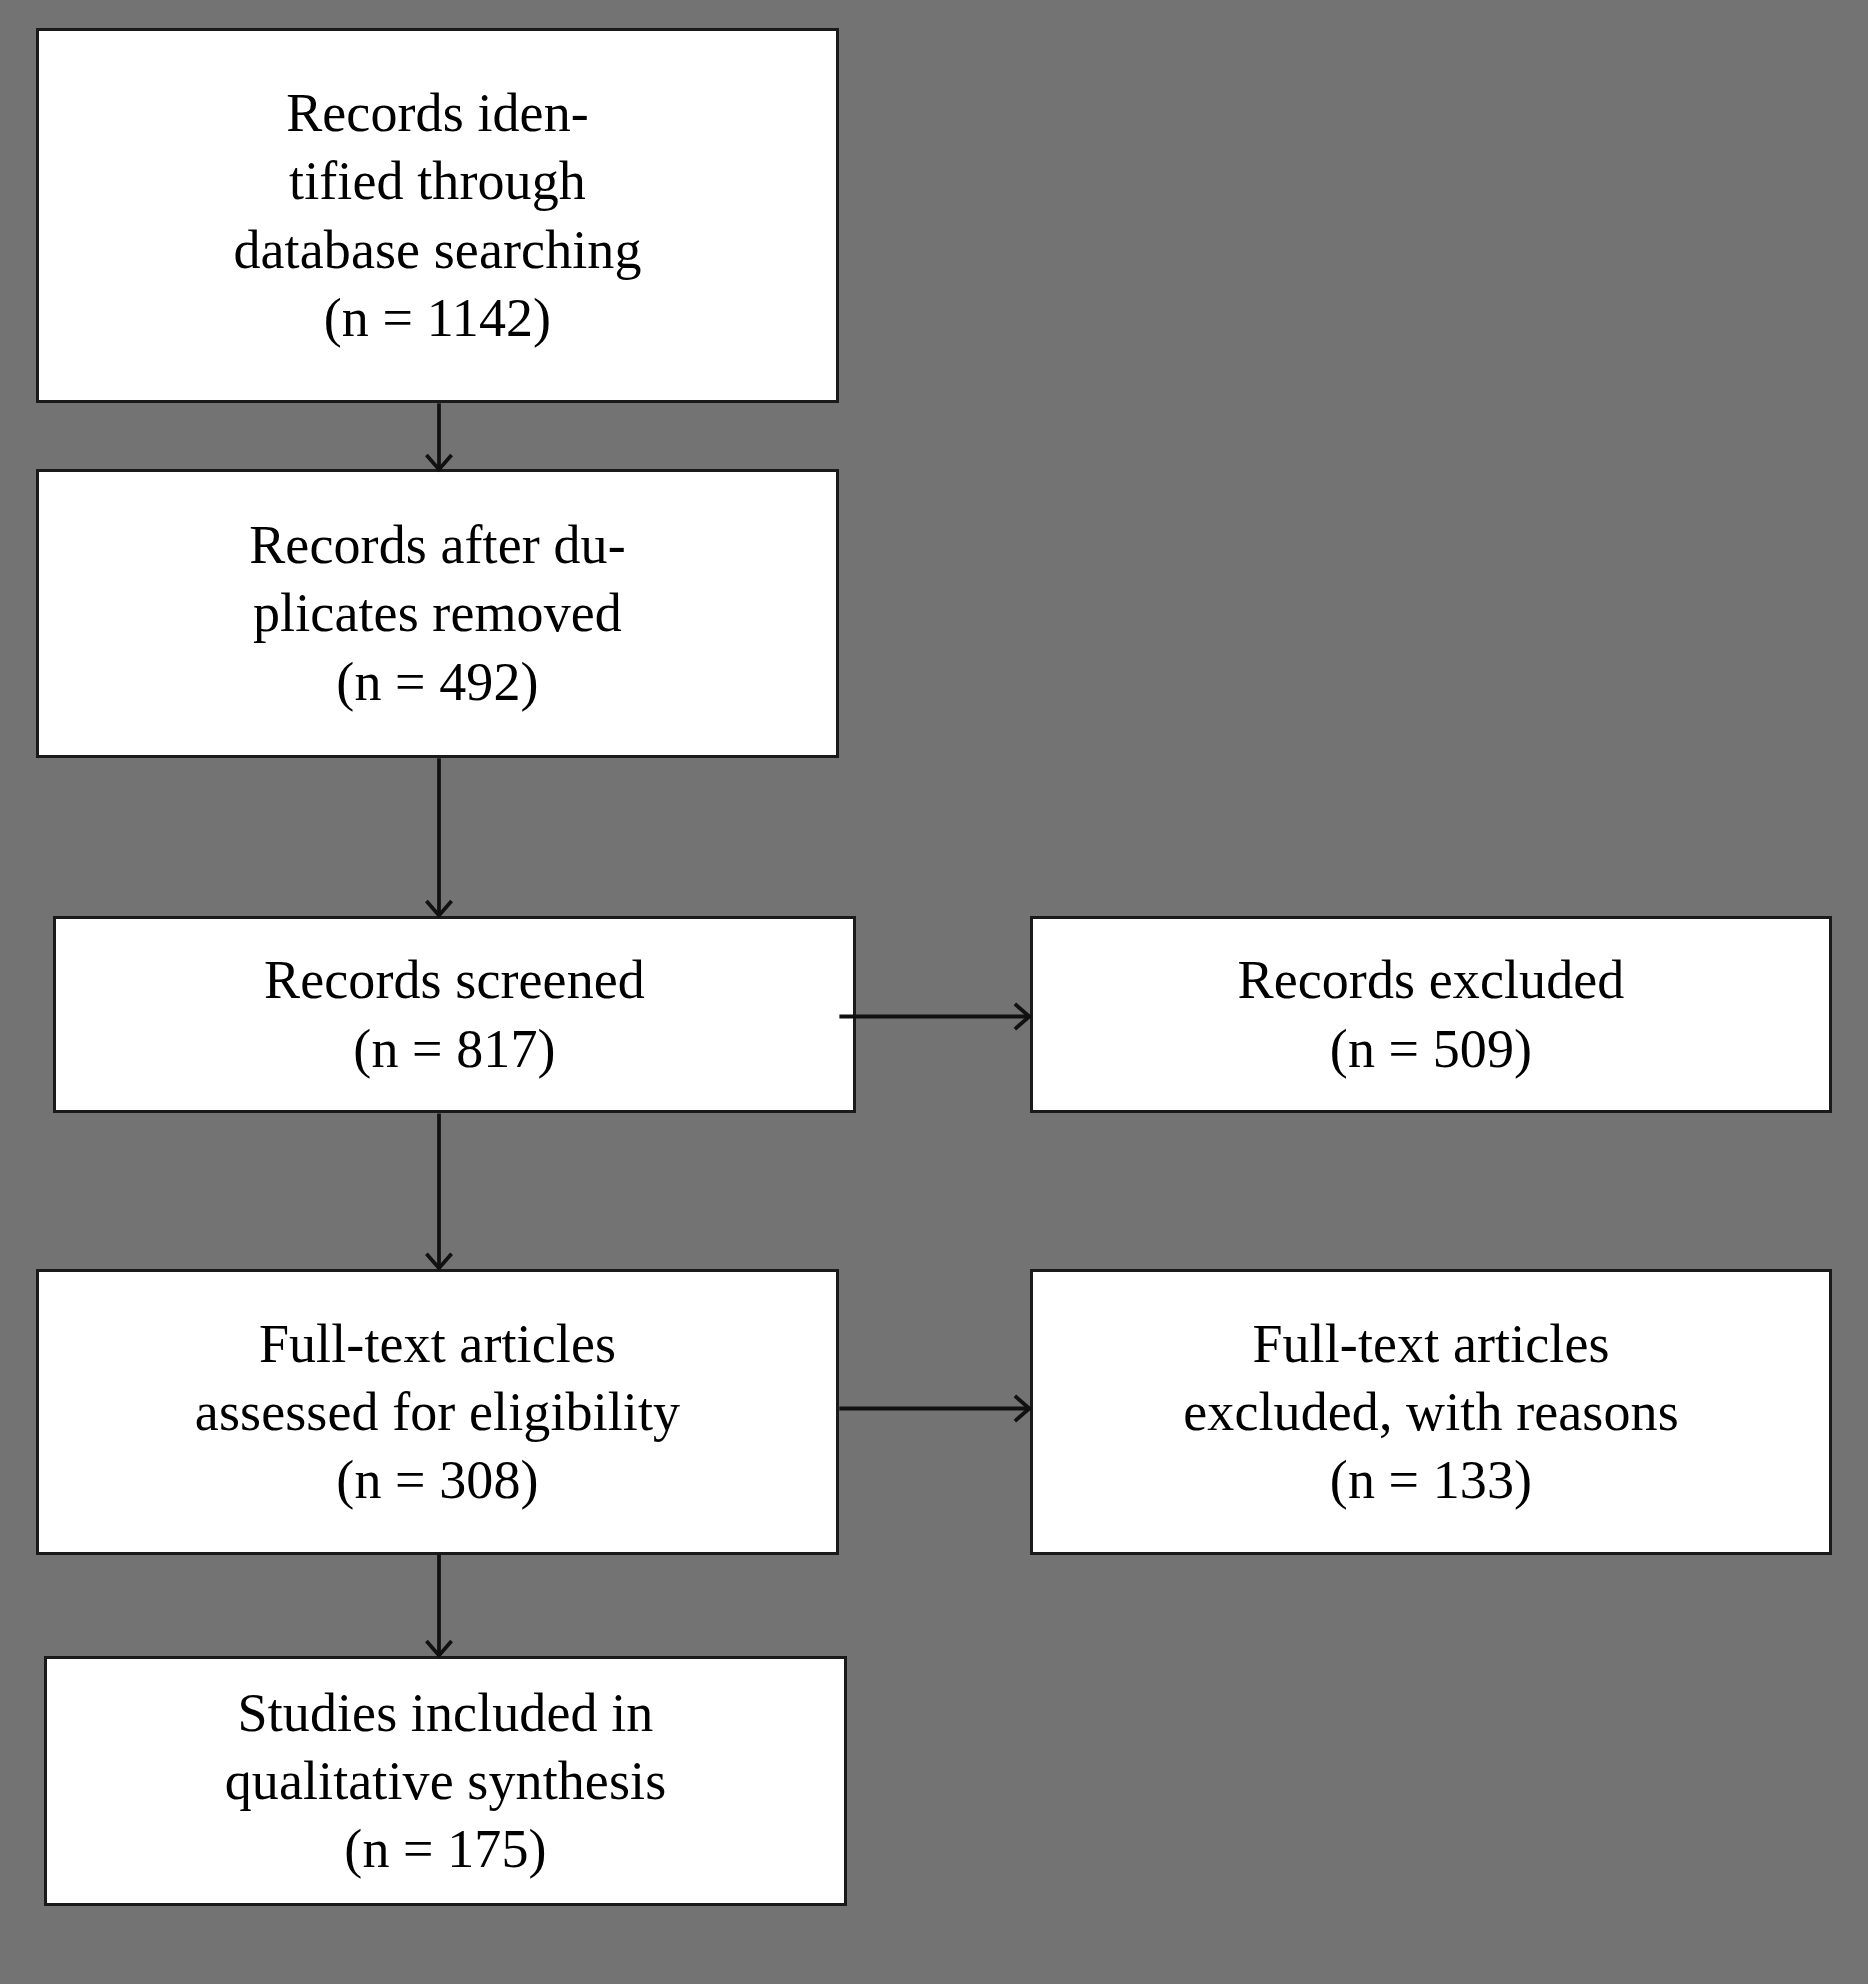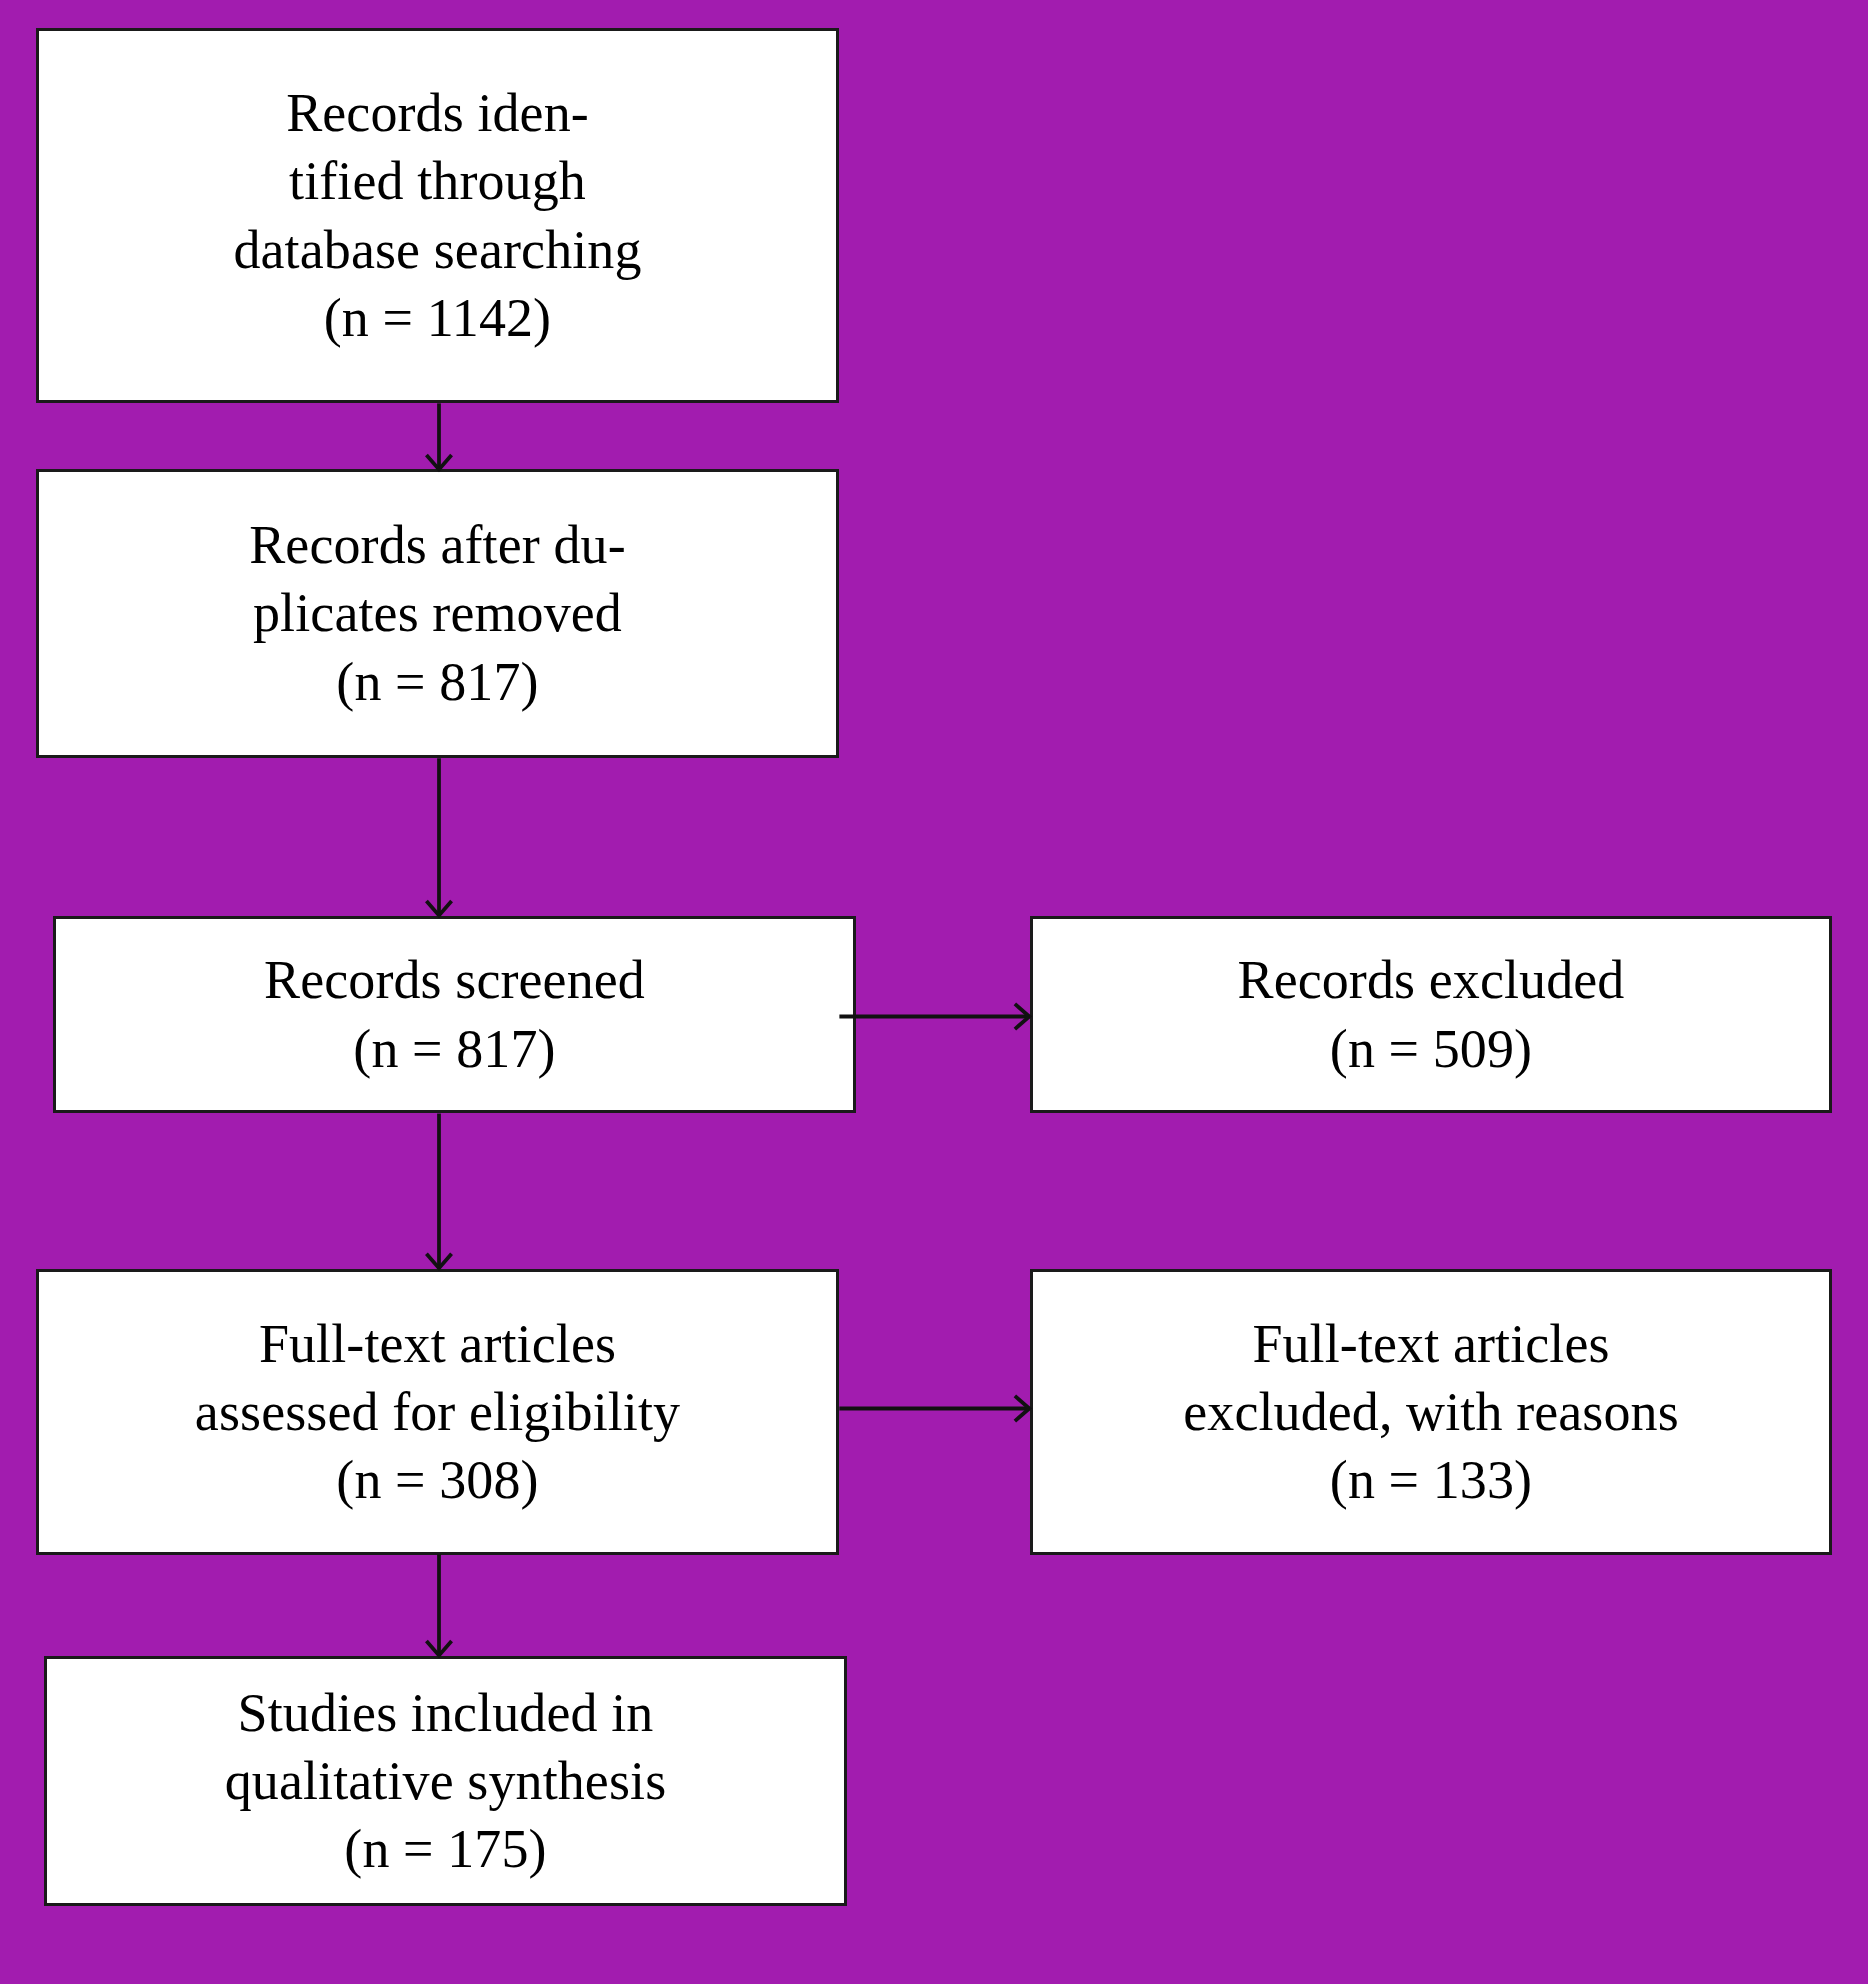--- a/index.html
+++ b/index.html
@@ -8,21 +8,21 @@
     background: #ffffff;
   }
   body {
     font-family: "Liberation Serif", "DejaVu Serif", serif;
     color: #000000;
   }
   #diagram {
     position: relative;
     width: 1868px;
     height: 1985px;
-    background: #a21caf;
+    background: #737373;
     overflow: hidden;
   }
   .node {
     position: absolute;
     box-sizing: border-box;
     border: 3.2px solid #1a1a1a;
     background: #ffffff;
     display: flex;
     align-items: center;
     justify-content: center;
@@ -69,21 +69,21 @@
   <div class="node" id="node-identified">
     <div class="node-text">Records iden-
 tified through
 database searching
 (n = 1142)</div>
   </div>
 
   <div class="node" id="node-dedup">
     <div class="node-text">Records after du-
 plicates removed
-(n = 817)</div>
+(n = 492)</div>
   </div>
 
   <div class="node" id="node-screened">
     <div class="node-text">Records screened
 (n = 817)</div>
   </div>
 
   <div class="node" id="node-recexcl">
     <div class="node-text">Records excluded
 (n = 509)</div>

